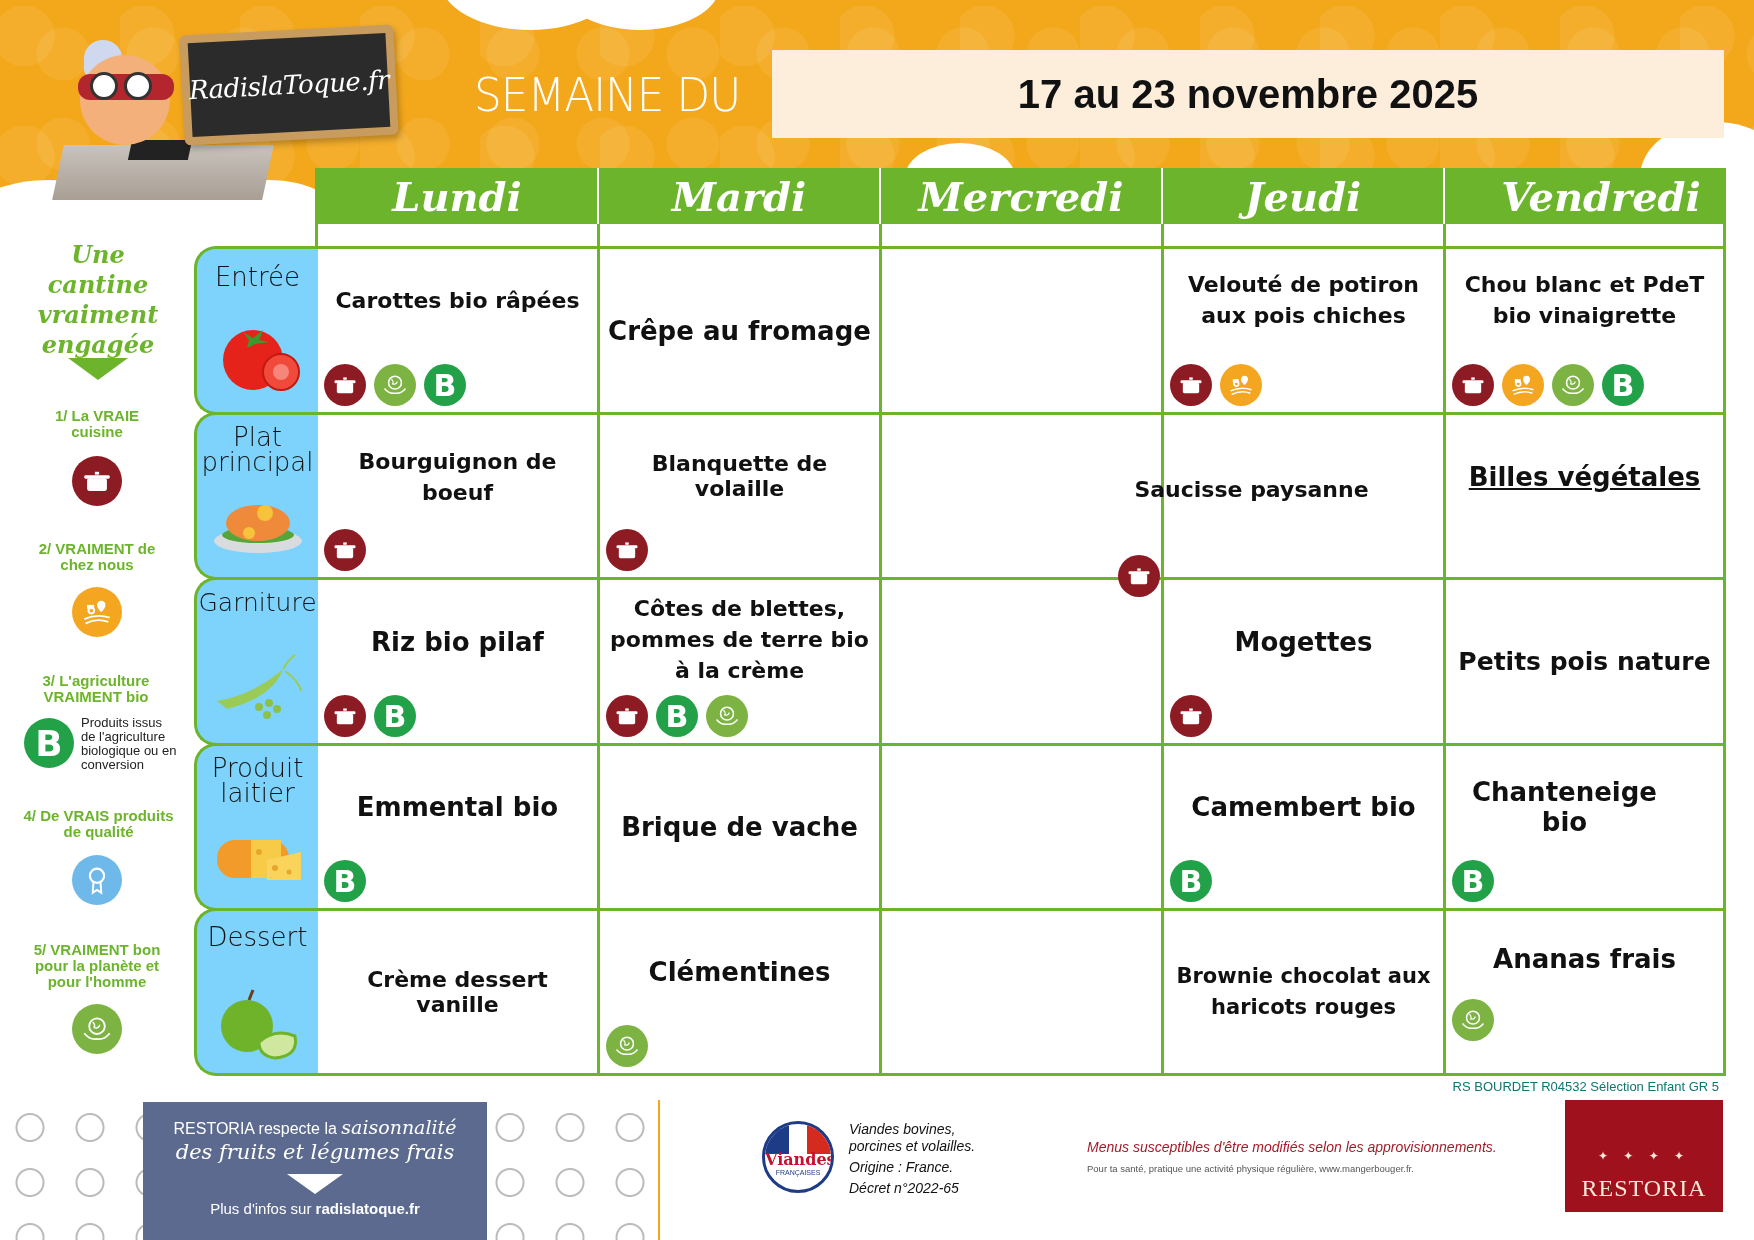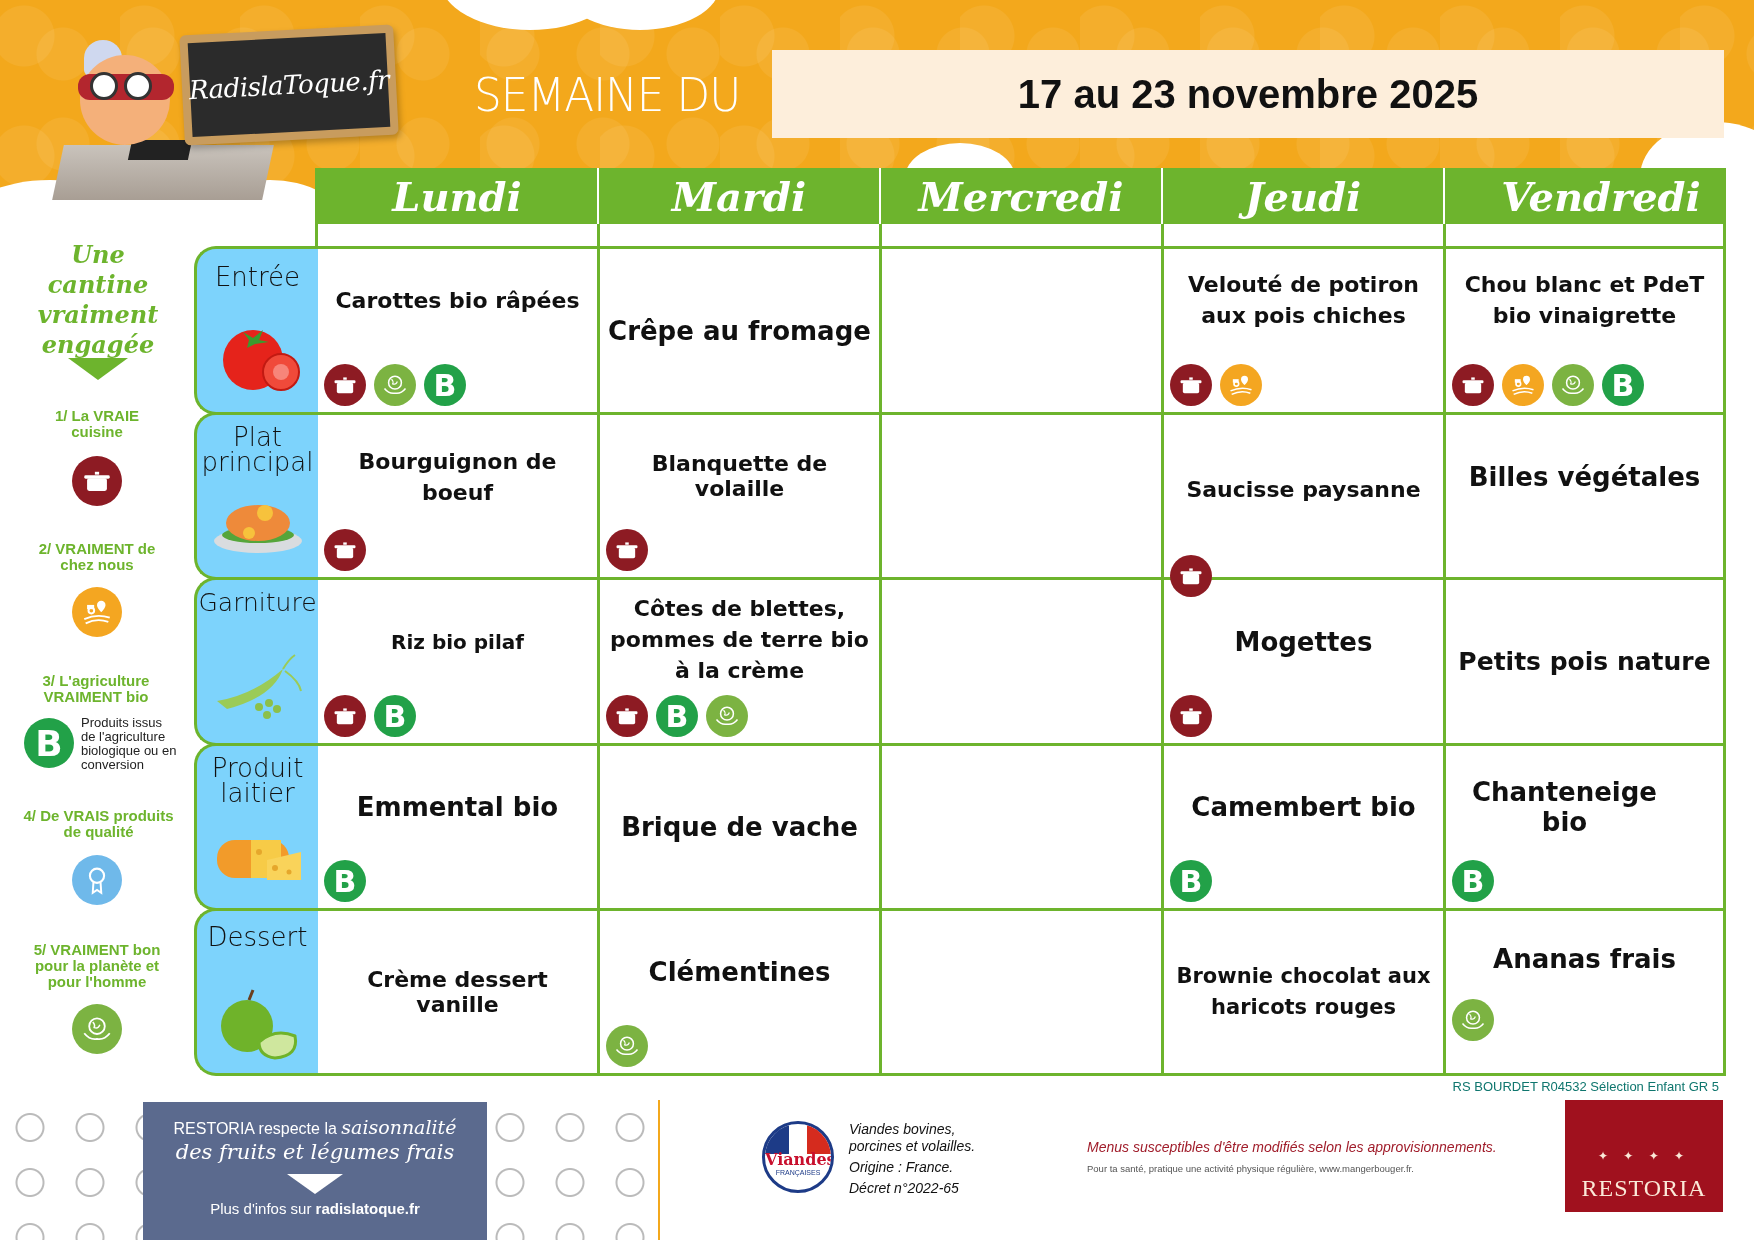--- a/index.html
+++ b/index.html
@@ -415,38 +415,38 @@
           <rect x="5" y="10" width="14" height="9" rx="1.5" fill="#fff"></rect>
           <rect x="3" y="8" width="18" height="2.4" rx="1" fill="#fff"></rect>
           <rect x="10.5" y="5.5" width="3" height="2" fill="#fff"></rect>
         </svg>
       </div>
   </div>
 </div>
 <div class="cell" style="left:882px; top:415px; width:279px; height:162px;">
   <div class="cell-text"></div>
 </div>
-<div class="cell" style="left:1164px; top:415px; width:279px; height:188px;">
+<div class="cell" style="left:1112px; top:415px; width:279px; height:188px;">
   <div class="cell-text" style="font-size:22px; margin-top:-40px;">Saucisse paysanne</div>
   <div class="cell-icons">
     <div class="badge b-cuisine">
         <svg viewBox="0 0 24 24">
           <rect x="5" y="10" width="14" height="9" rx="1.5" fill="#fff"></rect>
           <rect x="3" y="8" width="18" height="2.4" rx="1" fill="#fff"></rect>
           <rect x="10.5" y="5.5" width="3" height="2" fill="#fff"></rect>
         </svg>
       </div>
   </div>
 </div>
-<div class="cell" style="left:1446px; top:415px; width:277px; height:124px;">
+<div class="cell" style="left:1446px; top:415px; width:277px; height:124px;text-decoration:underline;">
   <div class="cell-text" style="font-size:26px;">Billes végétales</div>
 </div>
 
 <div class="cell" style="left:318px; top:580px; width:279px; height:163px;">
-  <div class="cell-text" style="font-size:20px; margin-top:-40px;">Riz bio pilaf</div>
+  <div class="cell-text" style="font-size:26px; margin-top:-40px;">Riz bio pilaf</div>
   <div class="cell-icons">
     <div class="badge b-cuisine">
         <svg viewBox="0 0 24 24">
           <rect x="5" y="10" width="14" height="9" rx="1.5" fill="#fff"></rect>
           <rect x="3" y="8" width="18" height="2.4" rx="1" fill="#fff"></rect>
           <rect x="10.5" y="5.5" width="3" height="2" fill="#fff"></rect>
         </svg>
       </div>
     <div class="badge b-bio">B</div>
   </div>

